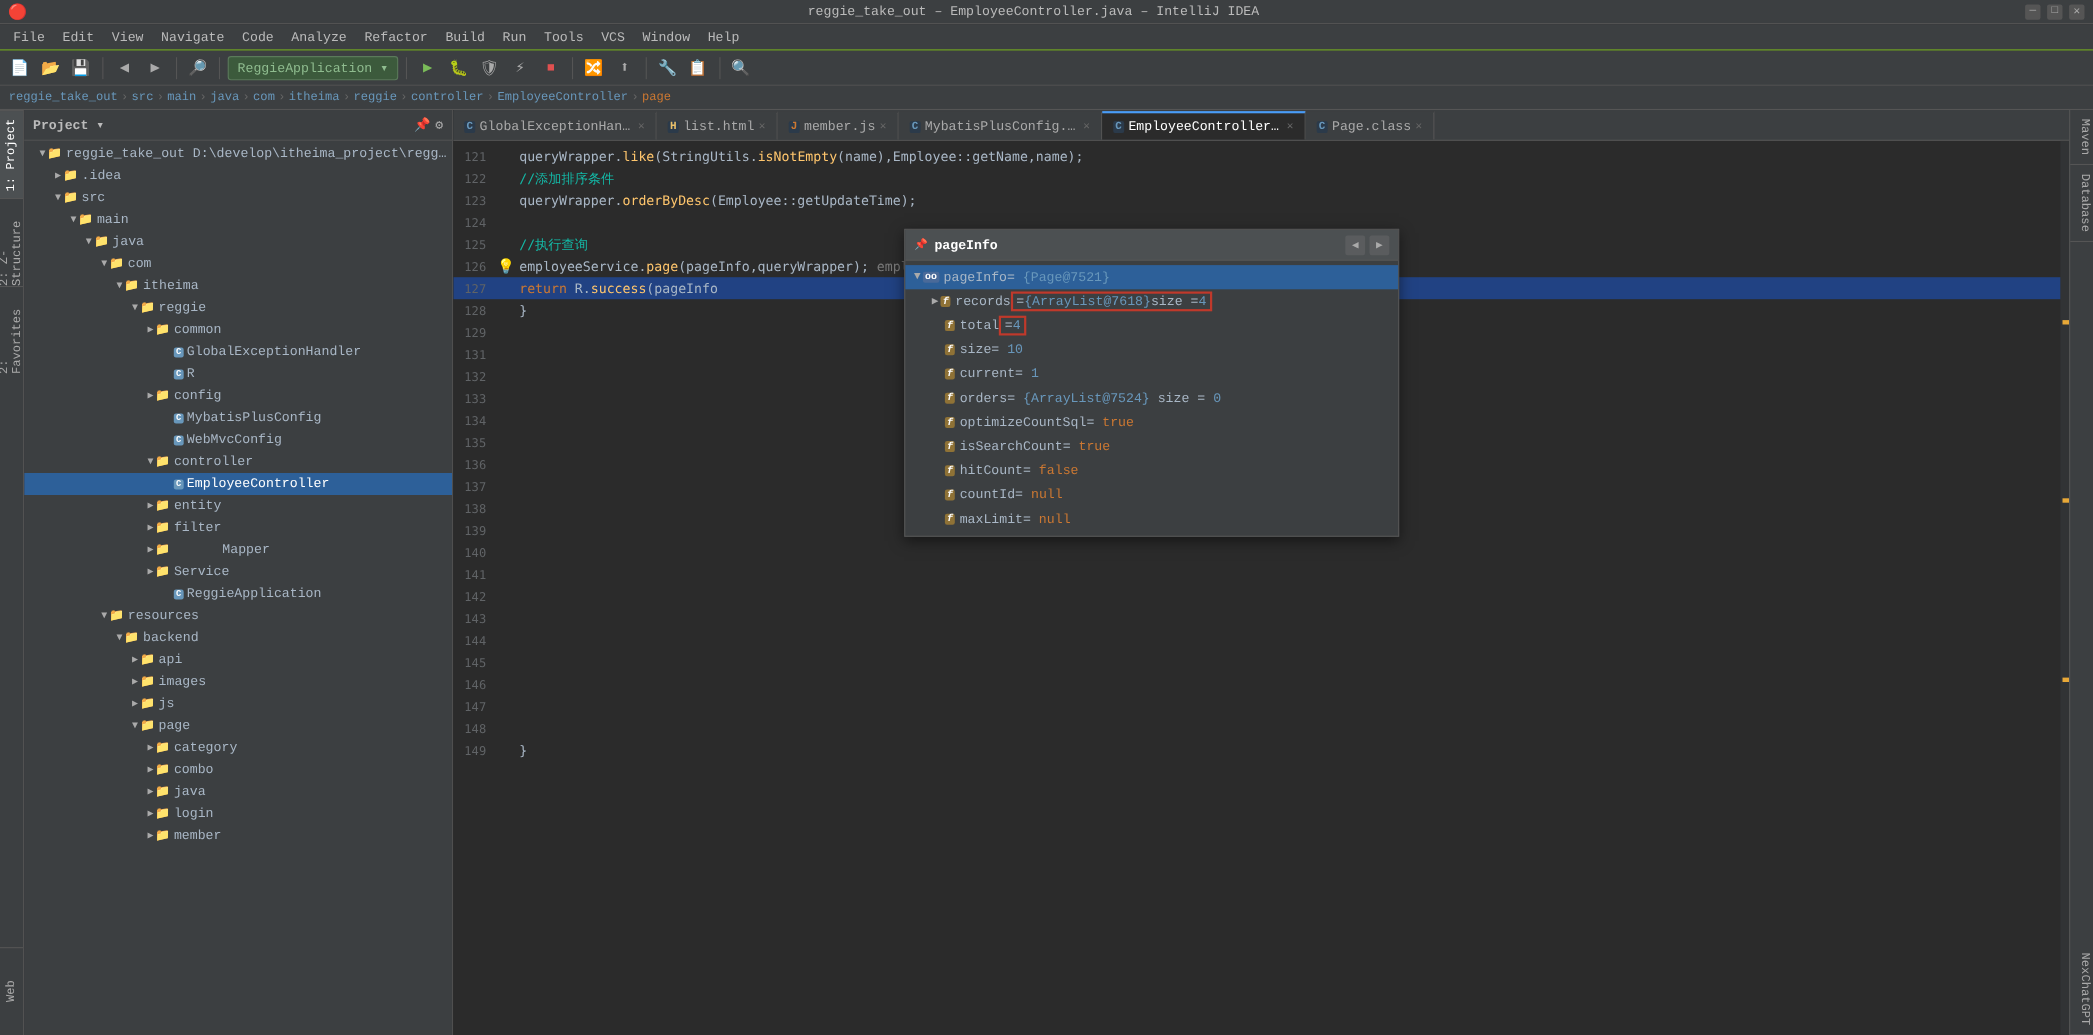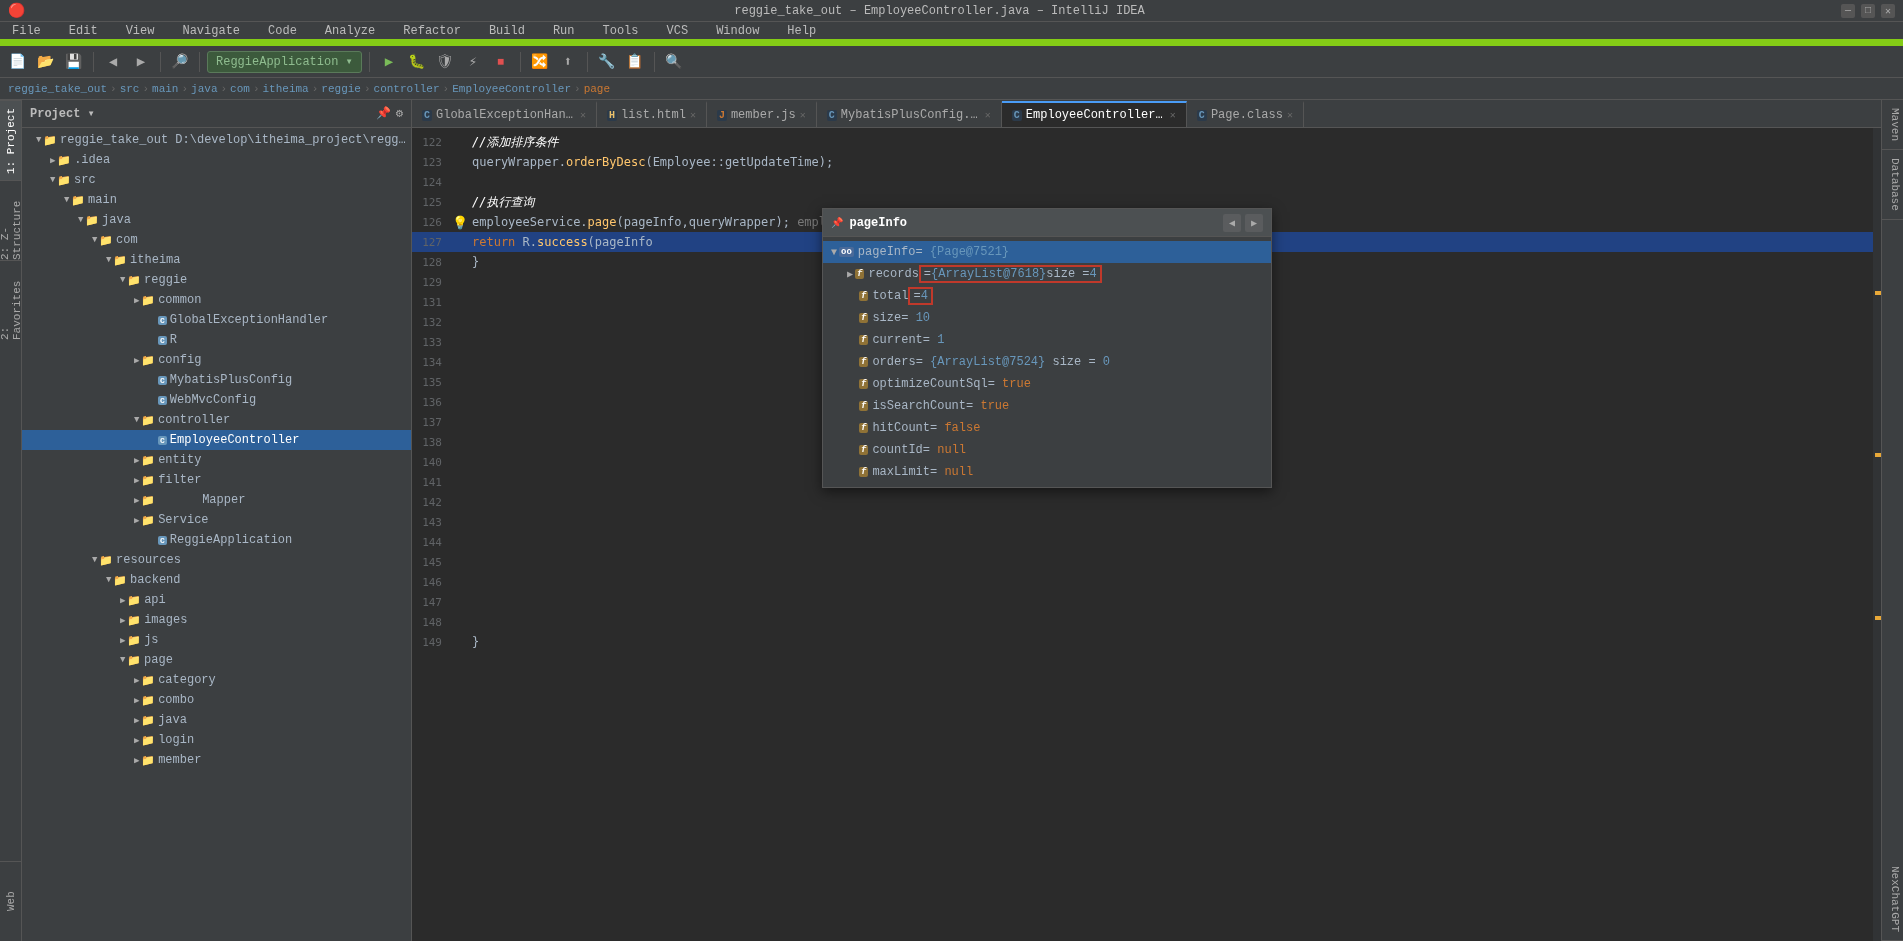--- a/index.html
+++ b/index.html
@@ -5,21 +5,21 @@
     * { margin: 0; padding: 0; box-sizing: border-box; }
     body { font-family: 'Consolas', 'Courier New', monospace; font-size: 12px; background: #2b2b2b; color: #a9b7c6; overflow: hidden; width: 1903px; height: 941px; }
 
     
     #titlebar { height: 22px; background: #3c3f41; display: flex; align-items: center; justify-content: space-between; padding: 0 8px; border-bottom: 1px solid #555; }
     #titlebar .title { color: #bbb; font-size: 11px; flex: 1; text-align: center; }
     #titlebar .win-controls { display: flex; gap: 6px; }
     #titlebar .win-btn { width: 14px; height: 14px; border-radius: 2px; background: #555; display: flex; align-items: center; justify-content: center; font-size: 10px; color: #aaa; cursor: pointer; }
 
     
-    #menubar { height: 24px; background: #3c3f41; display: flex; align-items: center; padding: 0 4px; border-bottom: 7px solid #84cc16; gap: 12px; }
+    #menubar { height: 24px; background: #3c3f41; display: flex; align-items: center; padding: 0 4px; border-bottom: 1px solid #84cc16; }
     .menu-item { padding: 2px 8px; color: #bbb; font-size: 12px; cursor: pointer; height: 24px; display: flex; align-items: center; }
 
     
     #toolbar { height: 32px; background: #3c3f41; display: flex; align-items: center; padding: 0 6px; gap: 4px; border-bottom: 1px solid #555; }
     .tb-btn { width: 24px; height: 24px; display: flex; align-items: center; justify-content: center; cursor: pointer; border-radius: 3px; color: #aaa; font-size: 14px; }
     .tb-separator { width: 1px; height: 20px; background: #555; margin: 0 3px; }
     .run-config { background: #3c5a3c; border: 1px solid #5a7a5a; padding: 2px 8px; border-radius: 3px; color: #8fbc8f; font-size: 12px; height: 22px; display: flex; align-items: center; cursor: pointer; }
 
     
     #breadcrumb { height: 22px; background: #3c3f41; display: flex; align-items: center; padding: 0 8px; border-bottom: 1px solid #555; font-size: 11px; color: #aaa; gap: 3px; }
@@ -49,21 +49,21 @@
 
     
     #tabs { height: 28px; background: #3c3f41; display: flex; align-items: flex-end; border-bottom: 1px solid #555; overflow-x: auto; }
     .tab { height: 26px; display: flex; align-items: center; padding: 0 10px; gap: 4px; cursor: pointer; font-size: 12px; color: #aaa; border-right: 1px solid #555; background: #3c3f41; white-space: nowrap; border-top: 2px solid transparent; }
     .tab.active { background: #2b2b2b; color: #fff; border-top: 2px solid #4a9cf6; }
     .tab .close { color: #666; cursor: pointer; font-size: 10px; }
 
     
     #code-editor { flex: 1; display: flex; overflow: hidden; position: relative; }
     #code-content { flex: 1; overflow: auto; padding: 4px 0; position: relative; }
-    .c-comment { color: #ffffff; font-style: italic; }
+    .c-comment { color: #14b8a6; }
     .c-gray { color: #787878; }
 
     
     #debug-popup { position: absolute; top: 80px; left: 410px; width: 450px; background: #3c3f41; border: 1px solid #555; box-shadow: 0 4px 12px rgba(0,0,0,0.5); z-index: 100; }
     #debug-popup-header { height: 28px; background: #4c5052; display: flex; align-items: center; padding: 0 8px; justify-content: space-between; border-bottom: 1px solid #555; }
     #debug-popup-nav { display: flex; gap: 4px; }
     #debug-popup-nav .nav-btn { width: 18px; height: 18px; background: #5a5c5e; border-radius: 2px; display: flex; align-items: center; justify-content: center; cursor: pointer; font-size: 10px; color: #aaa; }
     #debug-tree { padding: 4px 0; }
     .debug-row { display: flex; align-items: center; height: 22px; padding: 0 8px; cursor: pointer; font-size: 12px; }
 
@@ -368,20 +368,25 @@
         <div class="tab">
           <span style="font-size:10px;font-weight:bold;color:#6897bb;background:#2b3a4a;padding:0 2px;border-radius:2px;">C</span>
     <span style="max-width:140px;overflow:hidden;text-overflow:ellipsis;">Page.class</span>
     <span class="close">✕</span>
         </div>
       </div>
 
     <div id="code-editor">
       <div id="code-content">
 
+      <div style="display: flex; align-items: center; height: 20px; font-size: 12px; font-family: Consolas, monospace; white-space: nowrap;">
+            <span style="width: 40px; text-align: right; color: rgb(96, 99, 102); padding-right: 10px; flex-shrink: 0; user-select: none; font-size: 11px;">121</span>
+            <span style="width: 16px; flex-shrink: 0; display: inline-flex; align-items: center; justify-content: center;"></span>
+            <span style="padding-left: 4px;"><span class="c-gray">    </span><span style="color:#a9b7c6;">queryWrapper</span><span style="color:#a9b7c6;">.</span><span style="color:#ffc66d;">like</span><span style="color:#a9b7c6;">(StringUtils.</span><span style="color:#ffc66d;">isNotEmpty</span><span style="color:#a9b7c6;">(name),Employee::getName,name);</span></span>
+          </div>
           <div style="display: flex; align-items: center; height: 20px; font-size: 12px; font-family: Consolas, monospace; white-space: nowrap;">
             <span style="width: 40px; text-align: right; color: rgb(96, 99, 102); padding-right: 10px; flex-shrink: 0; user-select: none; font-size: 11px;">122</span>
             <span style="width: 16px; flex-shrink: 0; display: inline-flex; align-items: center; justify-content: center;"></span>
             <span style="padding-left: 4px;"><span class="c-comment">        //添加排序条件</span></span>
           </div>
           <div style="display: flex; align-items: center; height: 20px; font-size: 12px; font-family: Consolas, monospace; white-space: nowrap;">
             <span style="width: 40px; text-align: right; color: rgb(96, 99, 102); padding-right: 10px; flex-shrink: 0; user-select: none; font-size: 11px;">123</span>
             <span style="width: 16px; flex-shrink: 0; display: inline-flex; align-items: center; justify-content: center;"></span>
             <span style="padding-left: 4px;"><span style="color:#a9b7c6;">        queryWrapper.</span><span style="color:#ffc66d;">orderByDesc</span><span style="color:#a9b7c6;">(Employee::getUpdateTime);</span></span>
           </div>
@@ -447,20 +452,25 @@
             <span style="width: 16px; flex-shrink: 0; display: inline-flex; align-items: center; justify-content: center;"></span>
             <span style="padding-left: 4px;"></span>
           </div>
           <div style="display: flex; align-items: center; height: 20px; font-size: 12px; font-family: Consolas, monospace; white-space: nowrap;">
             <span style="width: 40px; text-align: right; color: rgb(96, 99, 102); padding-right: 10px; flex-shrink: 0; user-select: none; font-size: 11px;">137</span>
             <span style="width: 16px; flex-shrink: 0; display: inline-flex; align-items: center; justify-content: center;"></span>
             <span style="padding-left: 4px;"></span>
           </div>
           <div style="display: flex; align-items: center; height: 20px; font-size: 12px; font-family: Consolas, monospace; white-space: nowrap;">
             <span style="width: 40px; text-align: right; color: rgb(96, 99, 102); padding-right: 10px; flex-shrink: 0; user-select: none; font-size: 11px;">138</span>
+            <span style="width: 16px; flex-shrink: 0; display: inline-flex; align-items: center; justify-content: center;"></span>
+            <span style="padding-left: 4px;"></span>
+          </div>
+          <div style="display: flex; align-items: center; height: 20px; font-size: 12px; font-family: Consolas, monospace; white-space: nowrap;">
+            <span style="width: 40px; text-align: right; color: rgb(96, 99, 102); padding-right: 10px; flex-shrink: 0; user-select: none; font-size: 11px;">139</span>
             <span style="width: 16px; flex-shrink: 0; display: inline-flex; align-items: center; justify-content: center;"></span>
             <span style="padding-left: 4px;"></span>
           </div>
           <div style="display: flex; align-items: center; height: 20px; font-size: 12px; font-family: Consolas, monospace; white-space: nowrap;">
             <span style="width: 40px; text-align: right; color: rgb(96, 99, 102); padding-right: 10px; flex-shrink: 0; user-select: none; font-size: 11px;">140</span>
             <span style="width: 16px; flex-shrink: 0; display: inline-flex; align-items: center; justify-content: center;"></span>
             <span style="padding-left: 4px;"></span>
           </div>
           <div style="display: flex; align-items: center; height: 20px; font-size: 12px; font-family: Consolas, monospace; white-space: nowrap;">
             <span style="width: 40px; text-align: right; color: rgb(96, 99, 102); padding-right: 10px; flex-shrink: 0; user-select: none; font-size: 11px;">141</span>

